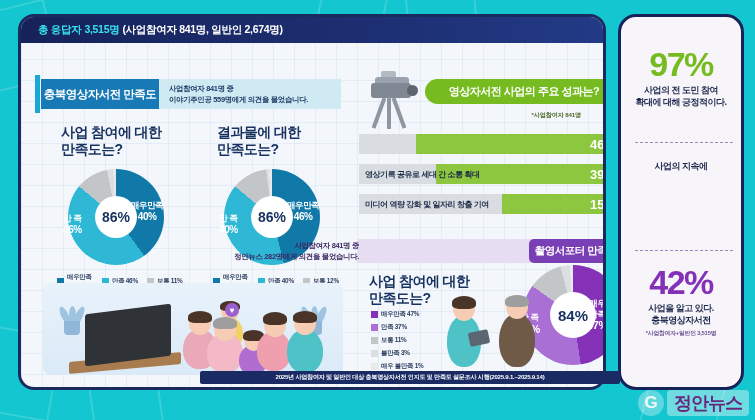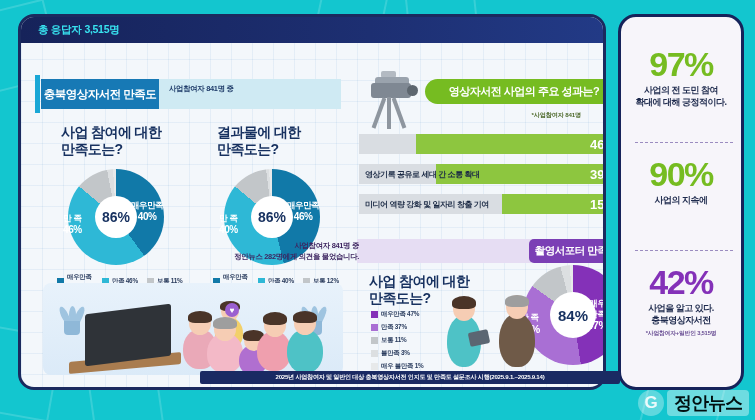--- a/index.html
+++ b/index.html
@@ -252,50 +252,52 @@
     display: flex; align-items: center; gap: 3px;
     opacity: .92;
   }
   .wm-logo {
     width: 26px; height: 26px; border-radius: 50%;
     background: rgba(255,255,255,0.35);
     color:#fff; font-size: 17px; font-weight: bold;
     display:flex; align-items:center; justify-content:center;
   }
   .wm-text {
-    background: rgba(255,255,255,0.42); color:#000000;
+    background: rgba(255,255,255,0.42); color:#701a75;
     font-size: 18px; font-weight: bold; letter-spacing: -1px;
     padding: 1px 7px; border-radius: 4px;
   }
 </style>
 </head>
 <body>
 
 <div class="bg-deco d1"></div>
 <div class="bg-deco d2"></div>
 <div class="bg-deco d3"></div>
 <div class="bg-deco d4"></div>
 <div class="bg-deco d5"></div>
 <div class="bg-deco d6"></div>
 
 <div class="main-card">
   <div class="grid-bg"></div>
 
   <div class="top-bar">
     <span class="hl">총 응답자</span>
     <span class="hl" style="margin:12px 3px">3,515명</span>
+    <span>(사업참여자 841명, 일반인 2,674명)</span>
   </div>
 
   <div class="sec-band"></div>
   <div class="sec-bar-left"></div>
   <div class="sec-pill" style="left:20px; top:62px; width:118px; height:30px;">
     <span>충북영상자서전 만족도</span>
   </div>
   <div class="sec-note" style="left:148px; top:67px;">
     <div>사업참여자 841명 중</div>
+    <div>이야기주인공 559명에게 의견을 물었습니다.</div>
   </div>
 
   <div class="q-title" style="left:40px; top:107px;">
     <div>사업 참여에 대한</div>
     <div>만족도는?</div>
   </div>
   <div class="donut" id="donut0" style="left: 47px; top: 152px; width: 96px; height: 96px; background: conic-gradient(rgb(17, 121, 168) 0deg, rgb(17, 121, 168) 144deg, rgb(46, 184, 214) 144deg, rgb(46, 184, 214) 309.6deg, rgb(194, 198, 201) 309.6deg, rgb(194, 198, 201) 349.2deg, rgb(220, 223, 225) 349.2deg, rgb(220, 223, 225) 356.4deg, rgb(231, 233, 234) 356.4deg, rgb(231, 233, 234) 360deg);">
     <div class="hole" style="width:42px;height:42px;font-size:14px;">86%</div>
   </div>
   <div class="donut-lbl" style="left:110px; top:183px; color:#fff;">
@@ -512,21 +514,20 @@
   <div id="stats">
       <div class="stat" style="top: 30px;">
         <div class="big" style="color:#76bc21">97%</div>
        <div class="cap">
          <div>사업의 전 도민 참여</div>
          <div>확대에 대해 긍정적이다.</div>
        </div>
        <div class="sub"></div>
       </div>
       <div class="stat" style="top: 140px;">
-        <div class="big" style="color:#76bc21">90%</div>
        <div class="cap">
          <div>사업의 지속에</div>
        </div>
        <div class="sub"></div>
       </div>
       <div class="stat" style="top: 248px;">
         <div class="big" style="color:#8431b8">42%</div>
        <div class="cap">
          <div>사업을 알고 있다.</div>
          <div>충북영상자서전</div>

